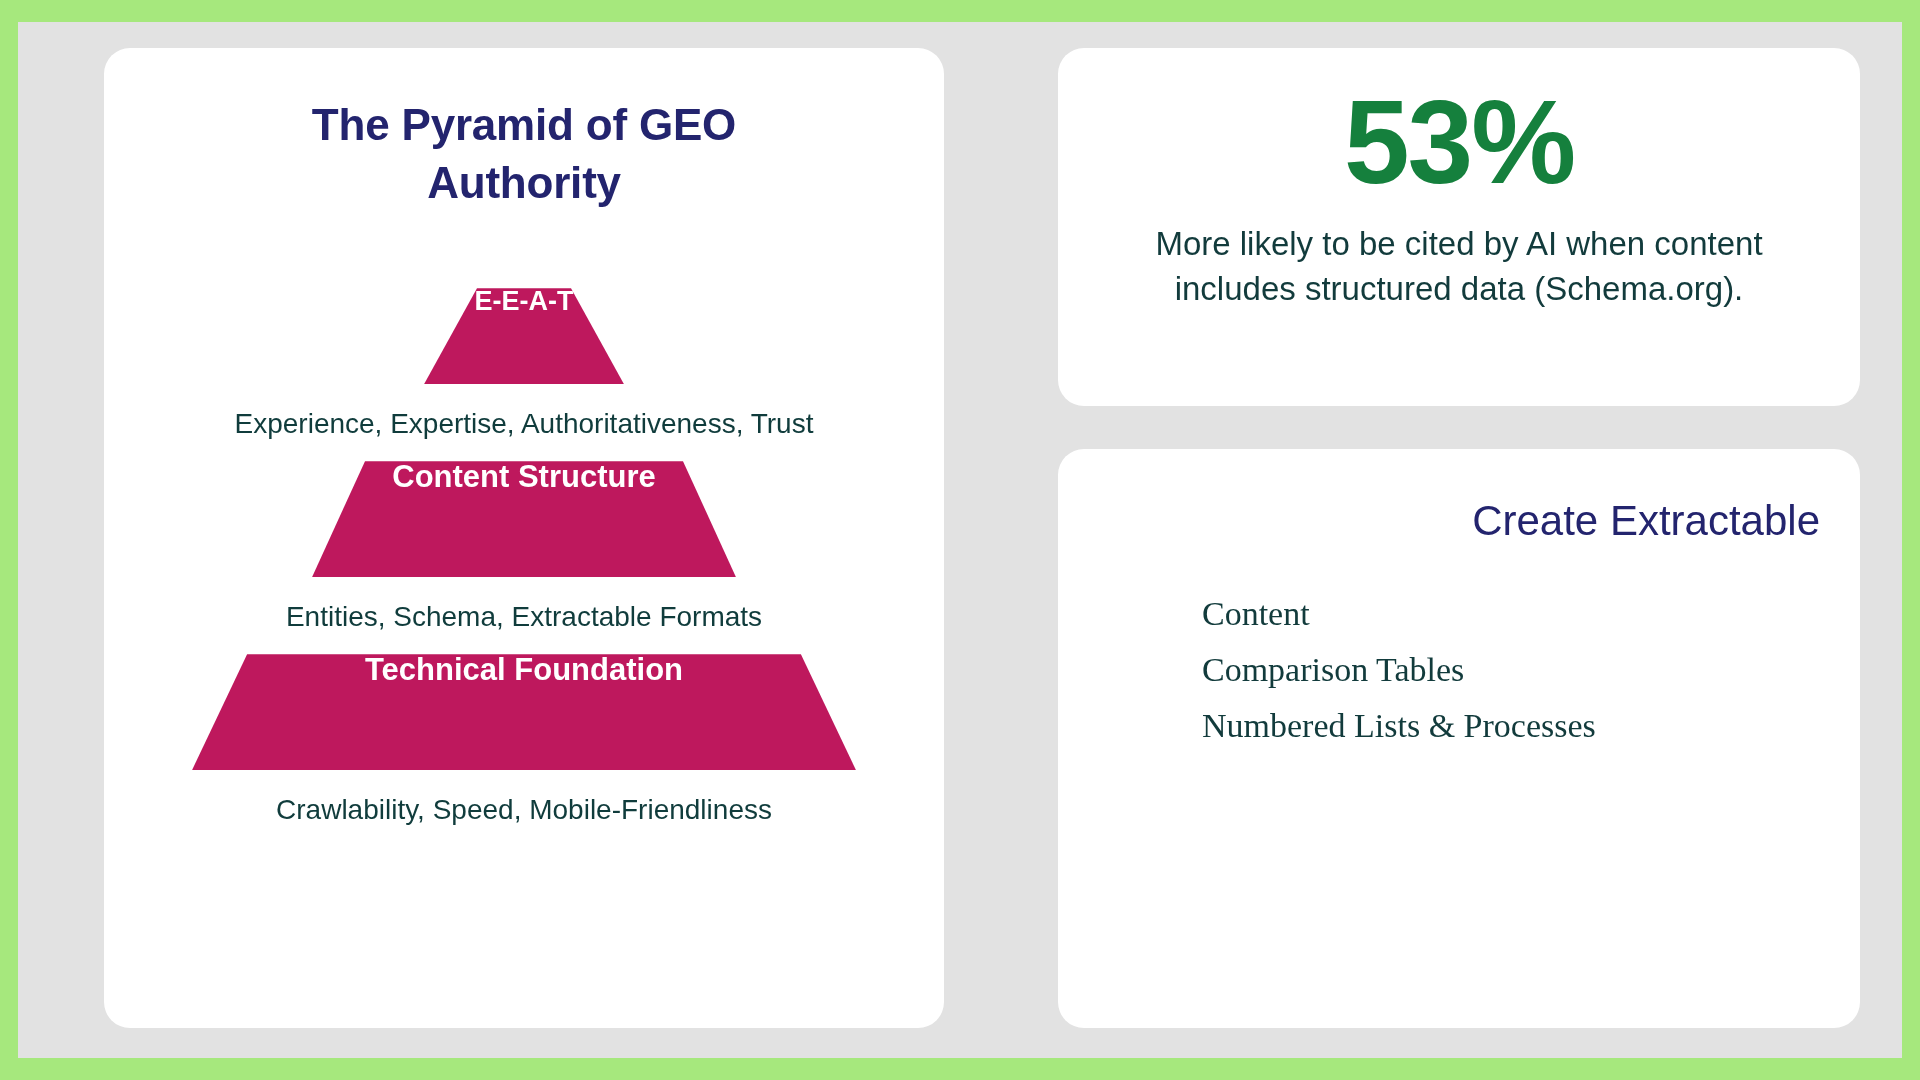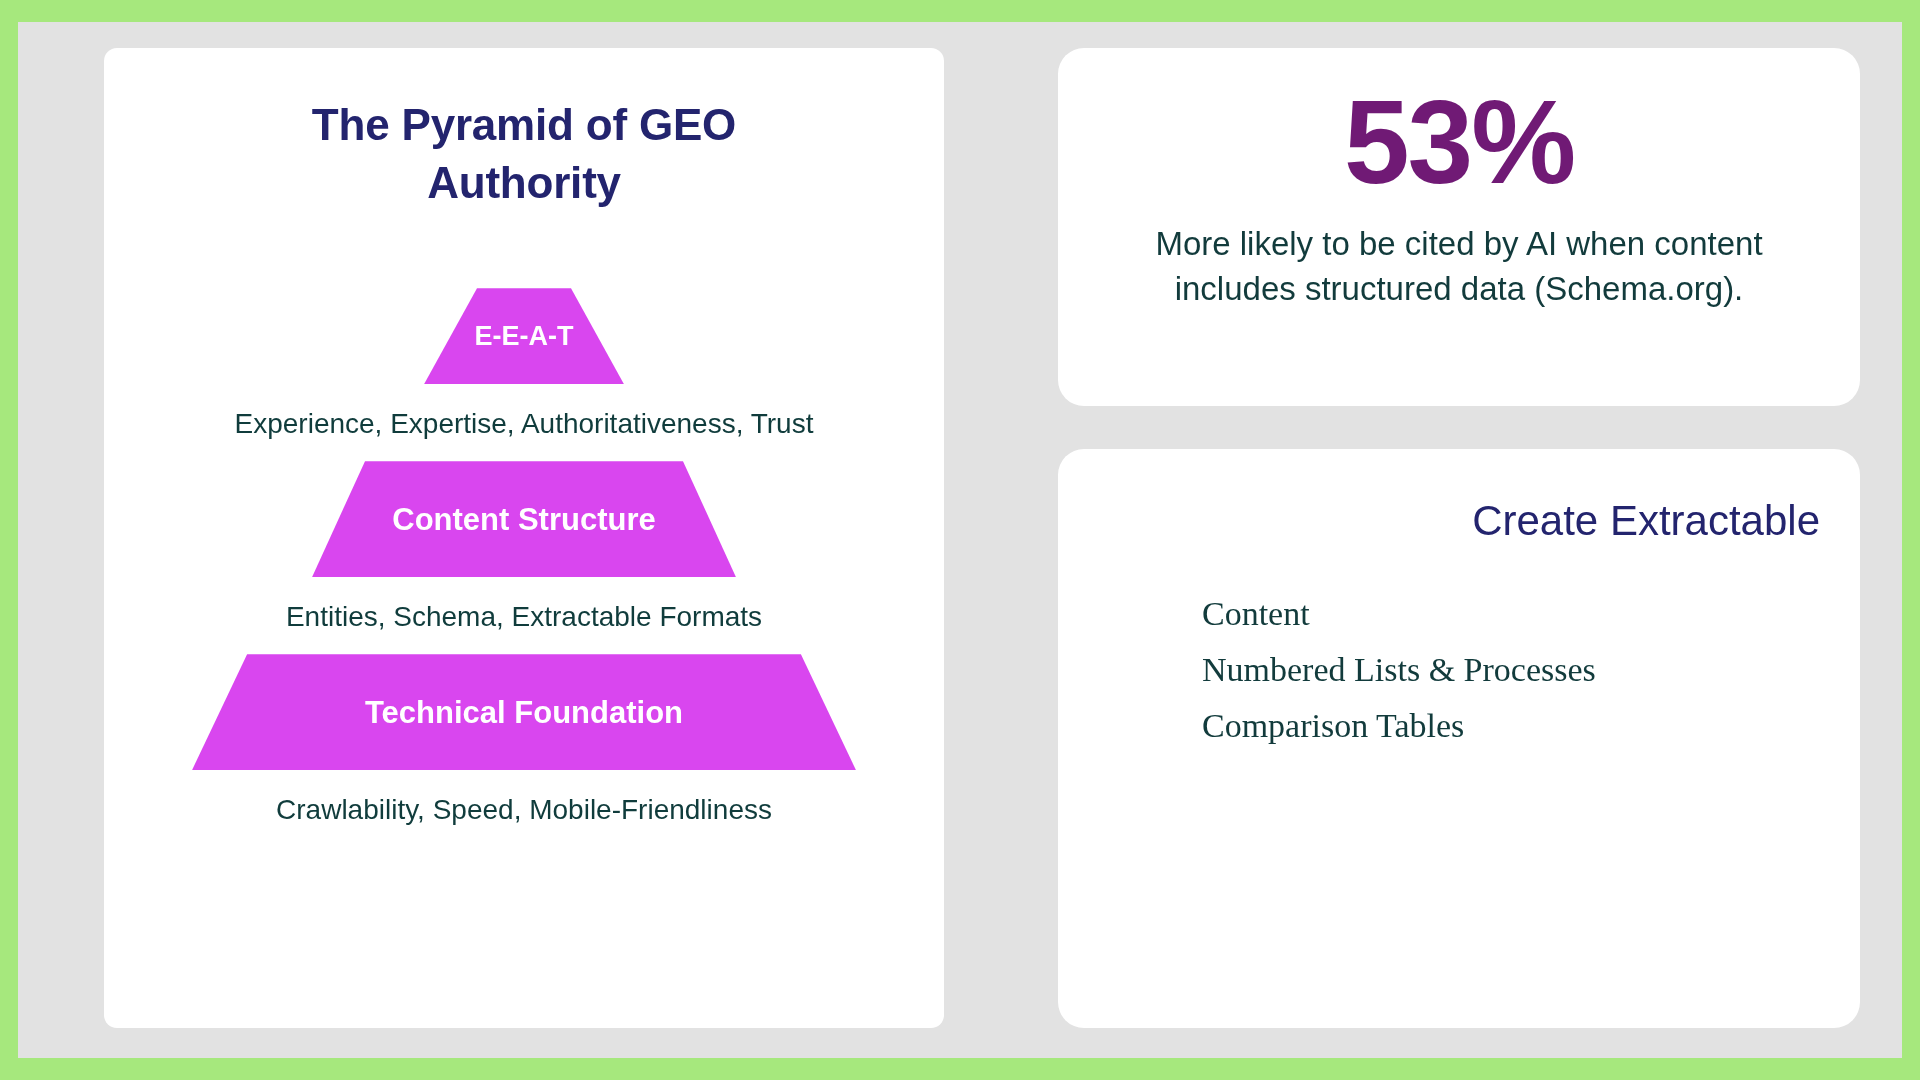--- a/index.html
+++ b/index.html
@@ -40,21 +40,20 @@
     border-radius: 26px;
   }
 
   .left-card {
     width: 840px;
     flex: 0 0 840px;
     padding: 48px 40px 40px 40px;
     display: flex;
     flex-direction: column;
     align-items: center;
-    border-radius: 13px;
   }
 
   .right-col {
     flex: 1 1 auto;
     display: flex;
     flex-direction: column;
     gap: 43px;
     min-width: 0;
   }
 
@@ -97,23 +96,22 @@
   .tier-block {
     width: 100%;
     display: flex;
     flex-direction: column;
     align-items: center;
   }
 
   .tier-shape {
     position: relative;
     display: flex;
-    align-items: center;
     justify-content: center;
-    background: #d946ef;
+    background: #be185d;
     color: #ffffff;
     text-align: center;
   }
 
   .tier-shape .tier-label {
     position: relative;
     z-index: 2;
     font-weight: bold;
     line-height: 1;
   }
@@ -150,21 +148,21 @@
     line-height: 1.25;
   }
 
   .gap-1 { height: 20px; }
   .gap-2 { height: 20px; }
 
   
   .stat-number {
     font-size: 118px;
     font-weight: bold;
-    color: #701a75;
+    color: #15803d;
     line-height: 1.02;
     letter-spacing: -2px;
   }
 
   .stat-caption {
     margin-top: 20px;
     font-size: 33px;
     color: #123b3c;
     text-align: center;
     line-height: 1.34;
@@ -243,21 +241,21 @@
       <section class="card stat-card">
         <div class="stat-number">53%</div>
         <p class="stat-caption">More likely to be cited by AI when content includes structured data (Schema.org).</p>
       </section>
 
       <section class="card list-card">
         <h2 class="list-heading">Create Extractable</h2>
 
         <ul class="extract-list">
           <li>Content</li>
+          <li>Comparison Tables</li>
           <li>Numbered Lists &amp; Processes</li>
-          <li>Comparison Tables</li>
         </ul>
       </section>
 
     </div>
 
   </div>
 </div>
 
 </body></html>

